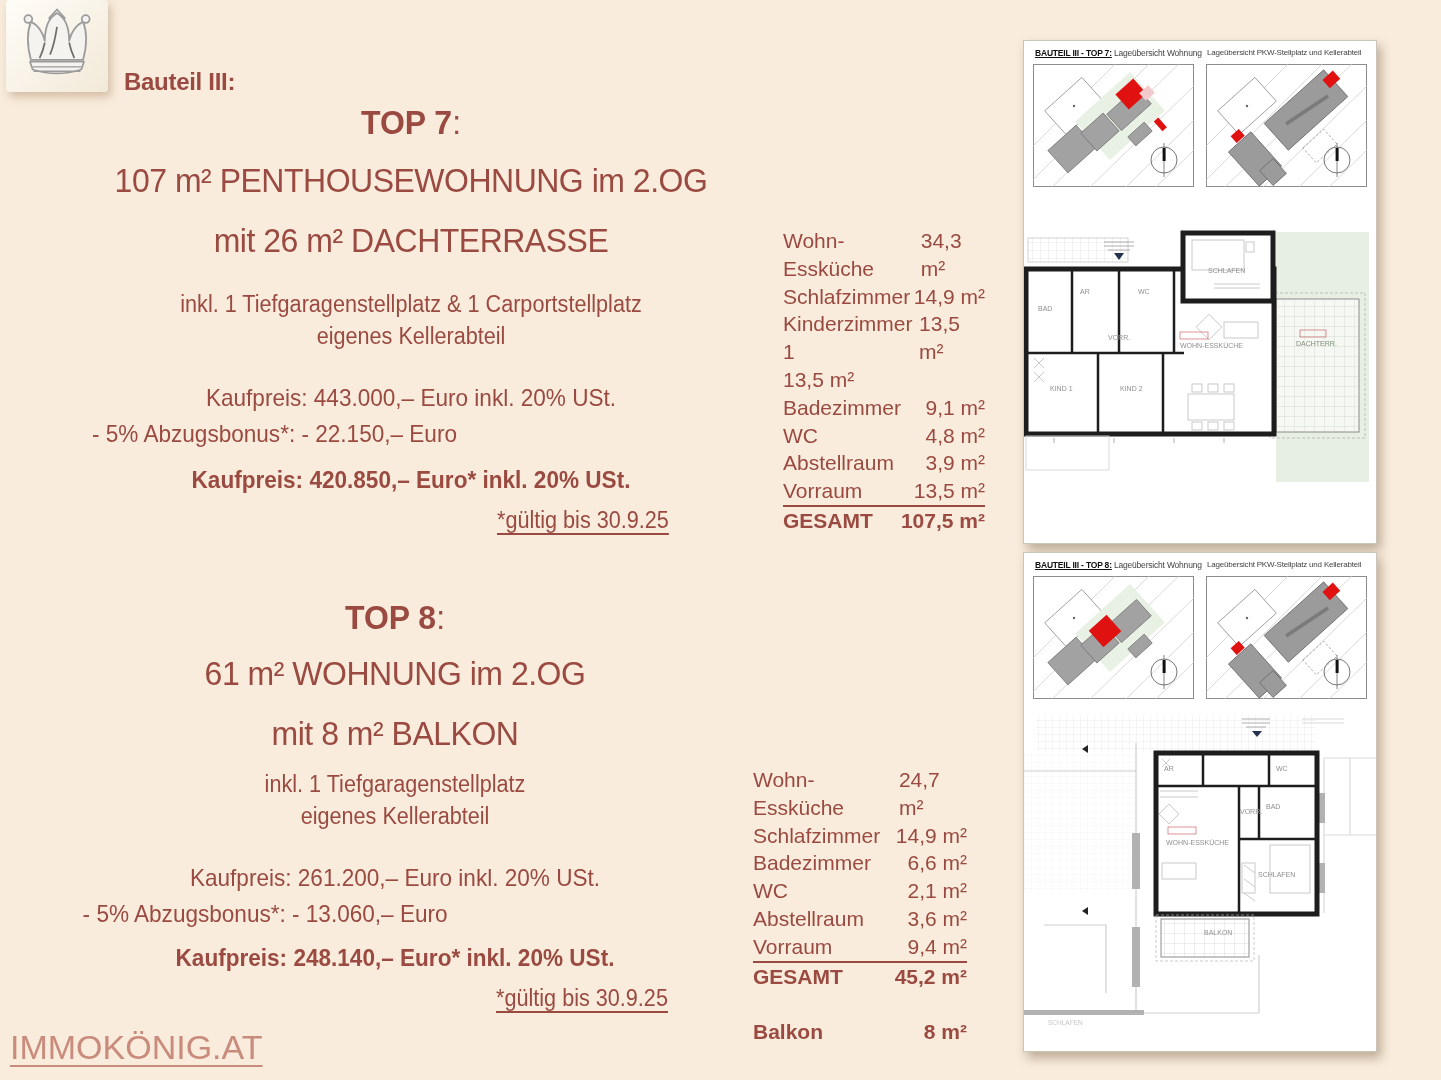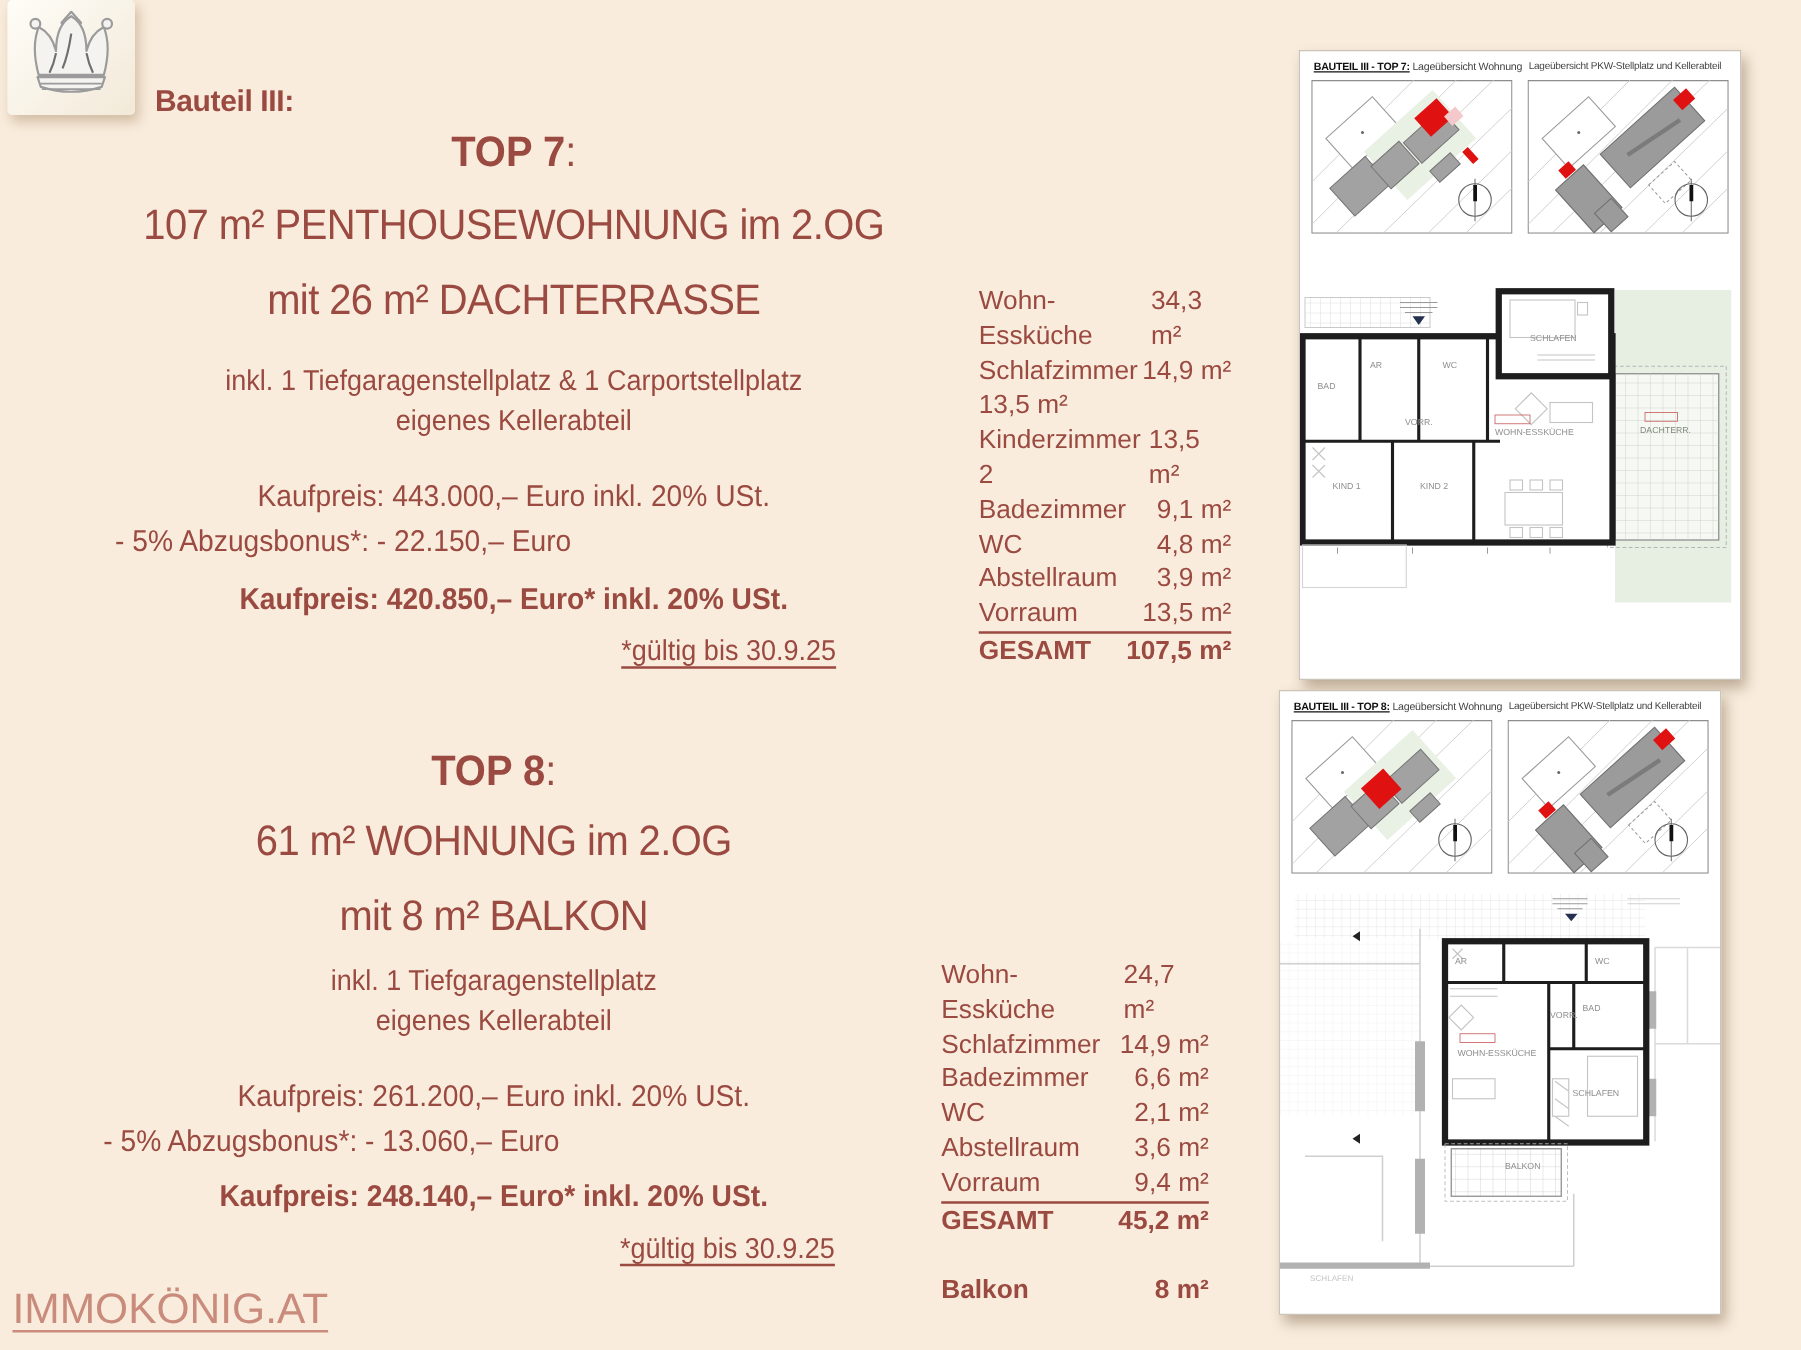--- a/index.html
+++ b/index.html
@@ -38,21 +38,21 @@
   .r7{left:783px;top:227px;width:202px;}
   .r8{left:753px;top:766px;width:214px;}
   .row{display:flex;justify-content:space-between;}
   .row.uline{border-bottom:2px solid #9a4a40;align-items:flex-end;}
   .row.total{font-weight:bold;}
   .gap{height:27.8px;}
 
   
   .panel{position:absolute;left:1023px;width:352px;background:#fff;
          border:1px solid #cbc4b8;box-shadow:4px 6px 10px rgba(115,90,65,.45);}
-  .p7{top:40px;height:502px;margin-left:16px;}
+  .p7{top:40px;height:502px;}
   .p8{top:552px;height:498px;}
   .ph-left{position:absolute;left:11px;top:7px;font-size:8.5px;color:#444;white-space:nowrap;letter-spacing:-.2px;}
   .ph-left b{color:#111;text-decoration:underline;}
   .ph-right{position:absolute;left:183px;top:7px;width:166px;font-size:8px;color:#444;letter-spacing:-.2px;}
   .map{position:absolute;top:23px;width:161px;height:123px;}
   .m1{left:9px;}.m2{left:182px;}
   .plan{position:absolute;left:0;}
   .plan7{top:185px;width:352px;height:314px;}
   .plan8{top:160px;width:352px;height:338px;}
   svg text{font-family:"Liberation Sans",sans-serif;}
@@ -96,24 +96,24 @@
   <div class="rooms r7">
     <div class="row">
         <span>Wohn-Essküche</span>
         <span>34,3 m²</span>
       </div>
     <div class="row">
         <span>Schlafzimmer</span>
         <span>14,9 m²</span>
       </div>
     <div class="row">
+        <span>Kinderzimmer 1</span>
         <span>13,5 m²</span>
       </div>
     <div class="row">
-        <span>Kinderzimmer 2</span>
         <span>13,5 m²</span>
       </div>
     <div class="row">
         <span>Badezimmer</span>
         <span>9,1 m²</span>
       </div>
     <div class="row">
         <span>WC</span>
         <span>4,8 m²</span>
       </div>

